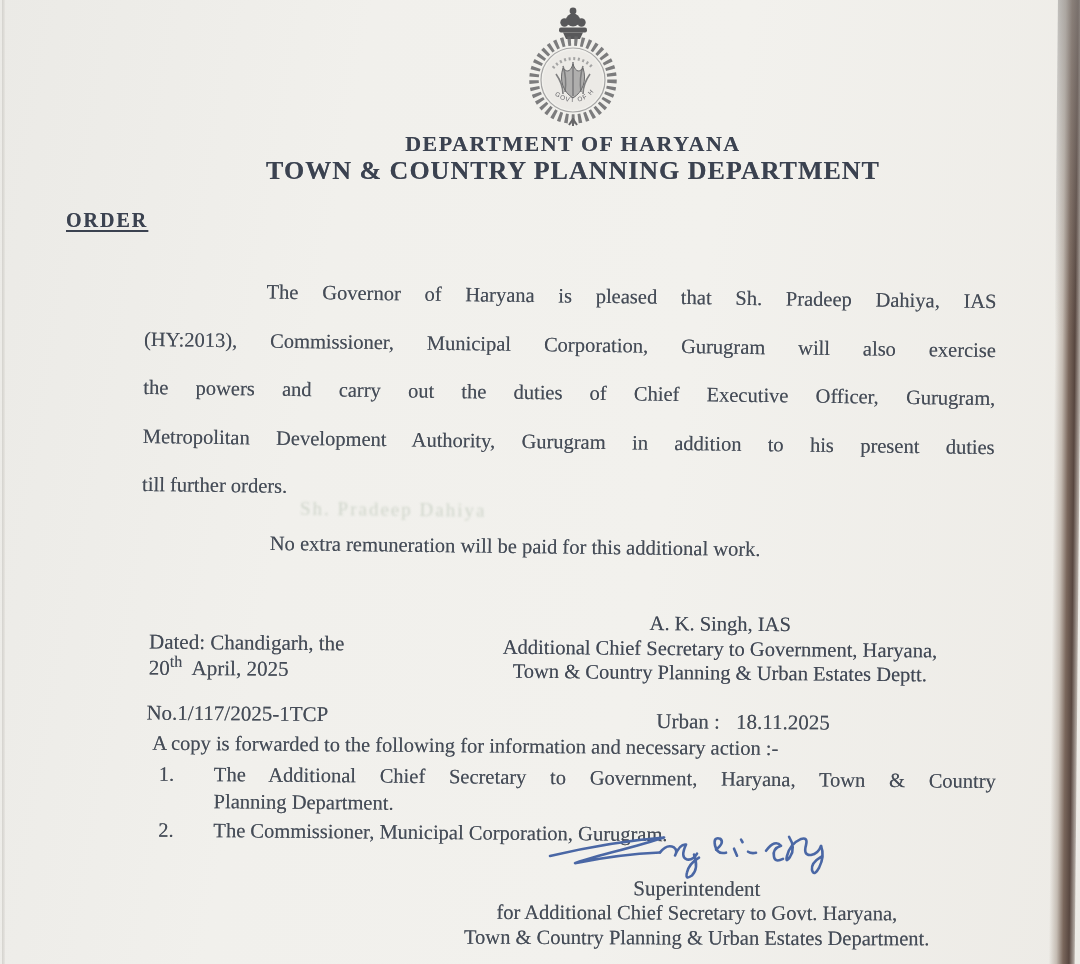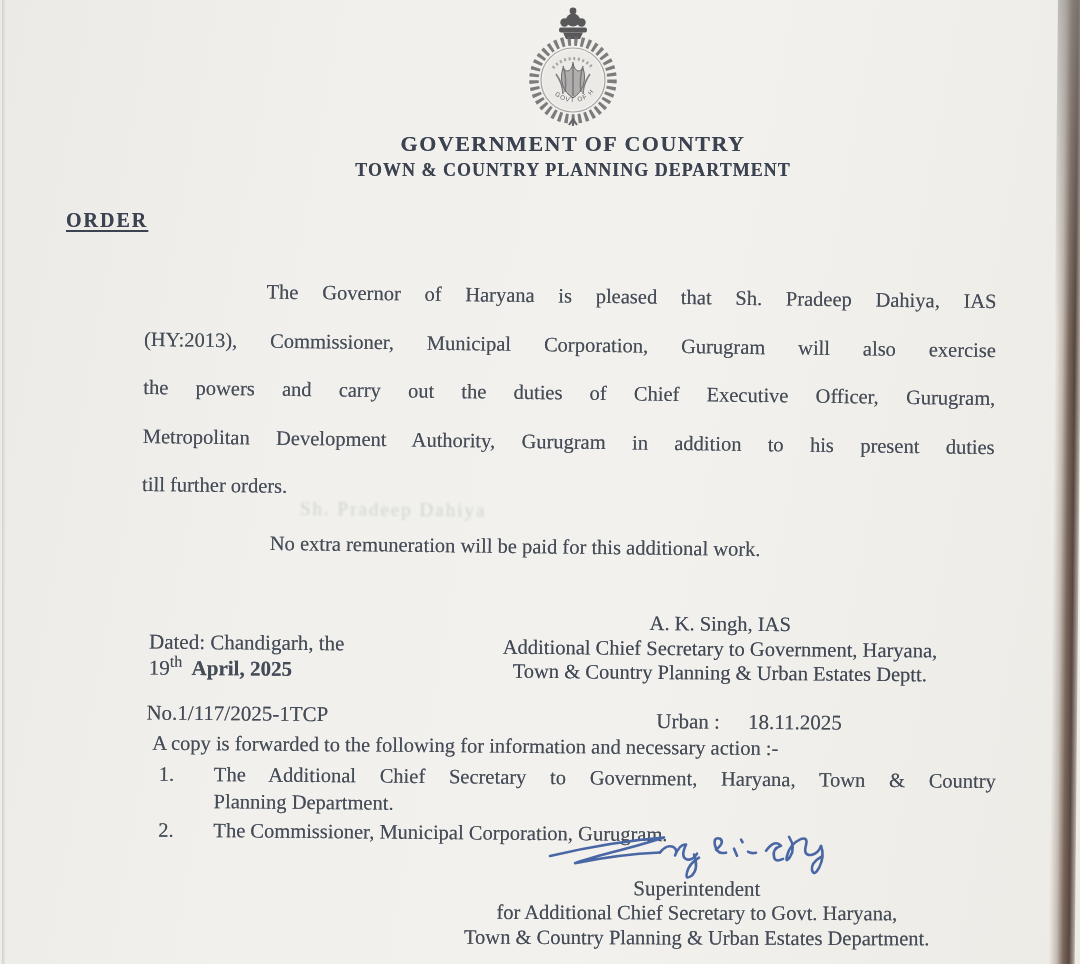--- a/index.html
+++ b/index.html
@@ -28,21 +28,21 @@
   }
   .scan-text{ text-shadow:0 0 .6px rgba(64,72,84,.65); }
 
   
   .emblem{ position:absolute; left:523px; top:4px; width:100px; height:124px; filter:blur(.3px); opacity:.92; }
   .org{
     position:absolute; left:66px; top:130px; width:1014px; text-align:center;
     color:#3b4250; font-weight:bold;
   }
   .org .l1{ font-size:22px; letter-spacing:1.5px; line-height:27px; }
-  .org .l2{ font-size:18px; letter-spacing:1px; line-height:27px; }
+  .org .l2{ font-size:26px; letter-spacing:1px; line-height:27px; }
   .order-title{
     position:absolute; left:66px; top:209px; width:1004px; text-align:left;
     font-size:20px; font-weight:bold; letter-spacing:2px; color:#3b4250;
     text-decoration:underline; text-underline-offset:3px;
   }
 
   
   .para{
     position:absolute; left:145px; top:266px; width:852px;
     font-size:20.5px; line-height:48.5px; transform:rotate(.75deg); transform-origin:0 0;
@@ -64,21 +64,21 @@
   
   .mid{ position:absolute; left:0; top:0; width:1080px; transform:rotate(.5deg); transform-origin:80px 650px; }
   .place-date{ position:absolute; left:149px; top:628px; font-size:21px; line-height:26px; }
   .signatory{ position:absolute; left:445px; top:606px; width:550px; text-align:center; font-size:20.5px; line-height:24.5px; color:#414855; }
   .signatory .name{ font-size:20.5px; }
   sup{ font-size:16px; vertical-align:super; line-height:0; }
 
   .ref-row{ position:absolute; left:0; top:700px; width:1080px; font-size:21px; }
   .ref-no{ position:absolute; left:147px; top:0; }
   .ref-date{ position:absolute; left:657px; top:4px; }
-  .ref-date .val{ margin-left:28px; }
+  .ref-date .val{ margin-left:16px; }
 
   .copy-line{ position:absolute; left:153px; top:731px; width:860px; font-size:20.5px; }
   .fwd-list{ position:absolute; left:160px; top:760px; width:840px; font-size:20.5px; line-height:27px; }
   .fwd-item{ position:relative; margin-bottom:2px; }
   .fwd-num{ position:absolute; left:0; top:0; }
   .fwd-text{ margin-left:55px; width:782px; }
   .fwd-j{ text-align:justify; text-align-last:justify; }
 
   
   .bottom{ position:absolute; left:0; top:0; width:1080px; transform:rotate(.2deg); }
@@ -120,41 +120,41 @@
     <path id="cap-arc" d="M28,86 A26,26 0 0 0 72,86" fill="none"></path>
     <text font-size="6.4" fill="#55555a" letter-spacing="1.1" font-family="Liberation Sans, sans-serif">
       <textPath href="#cap-arc" startOffset="6">GOVT OF HARYANA</textPath>
     </text>
     <path d="M30,64 A26,26 0 0 1 70,64" fill="none" stroke="#6b6b6e" stroke-width="3" stroke-dasharray="2 2.6" opacity=".6"></path>
 
     <path d="M50,115 l-4,6 M50,115 l4,6 M50,114 l0,8" stroke="#5c5c5e" stroke-width="2" fill="none"></path>
   </svg>
 
   <div class="org scan-text">
-    <div class="l1">GOVERNMENT OF COUNTRY</div>
+    <div class="l1">DEPARTMENT OF HARYANA</div>
     <div class="l2">TOWN &amp; COUNTRY PLANNING DEPARTMENT</div>
   </div>
   <div class="order-title scan-text">ORDER</div>
 
   <div class="para scan-text">
     <div class="jline indent">The Governor of Haryana is pleased  that Sh. Pradeep Dahiya, IAS</div>
     <div class="jline">(HY:2013), Commissioner, Municipal Corporation, Gurugram will also exercise</div>
     <div class="jline">the powers and carry out the duties of Chief Executive Officer, Gurugram,</div>
     <div class="jline">Metropolitan Development Authority, Gurugram  in addition to his present duties</div>
     <div class="lastline">till further orders.</div>
   </div>
 
   <div class="ghost">Sh. Pradeep Dahiya</div>
 
   <div class="remun scan-text">No extra remuneration will be paid for this additional work.</div>
 
   <div class="mid">
     <div class="place-date scan-text">
       <div>Dated: Chandigarh, the</div>
-      <div><span>19</span><sup>th</sup><span style="white-space:pre;font-weight:bold;">  April, 2025</span></div>
+      <div><span>20</span><sup>th</sup><span style="white-space:pre;">  April, 2025</span></div>
     </div>
 
     <div class="signatory scan-text">
       <div class="name">A. K. Singh, IAS</div>
       <div>Additional Chief Secretary to Government, Haryana,</div>
       <div>Town &amp; Country Planning &amp; Urban Estates Deptt.</div>
     </div>
 
     <div class="ref-row scan-text">
       <span class="ref-no">No.1/117/2025-1TCP</span>

